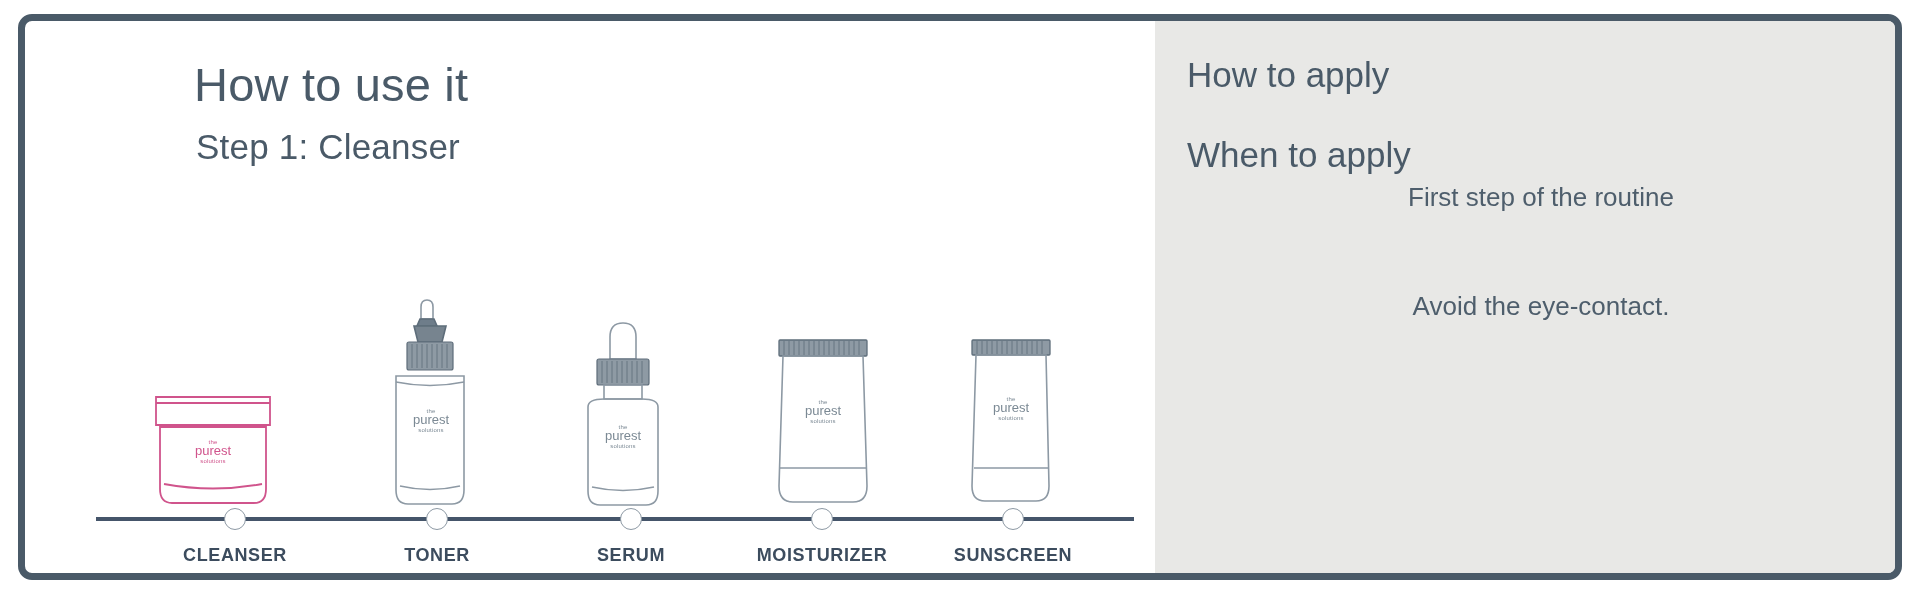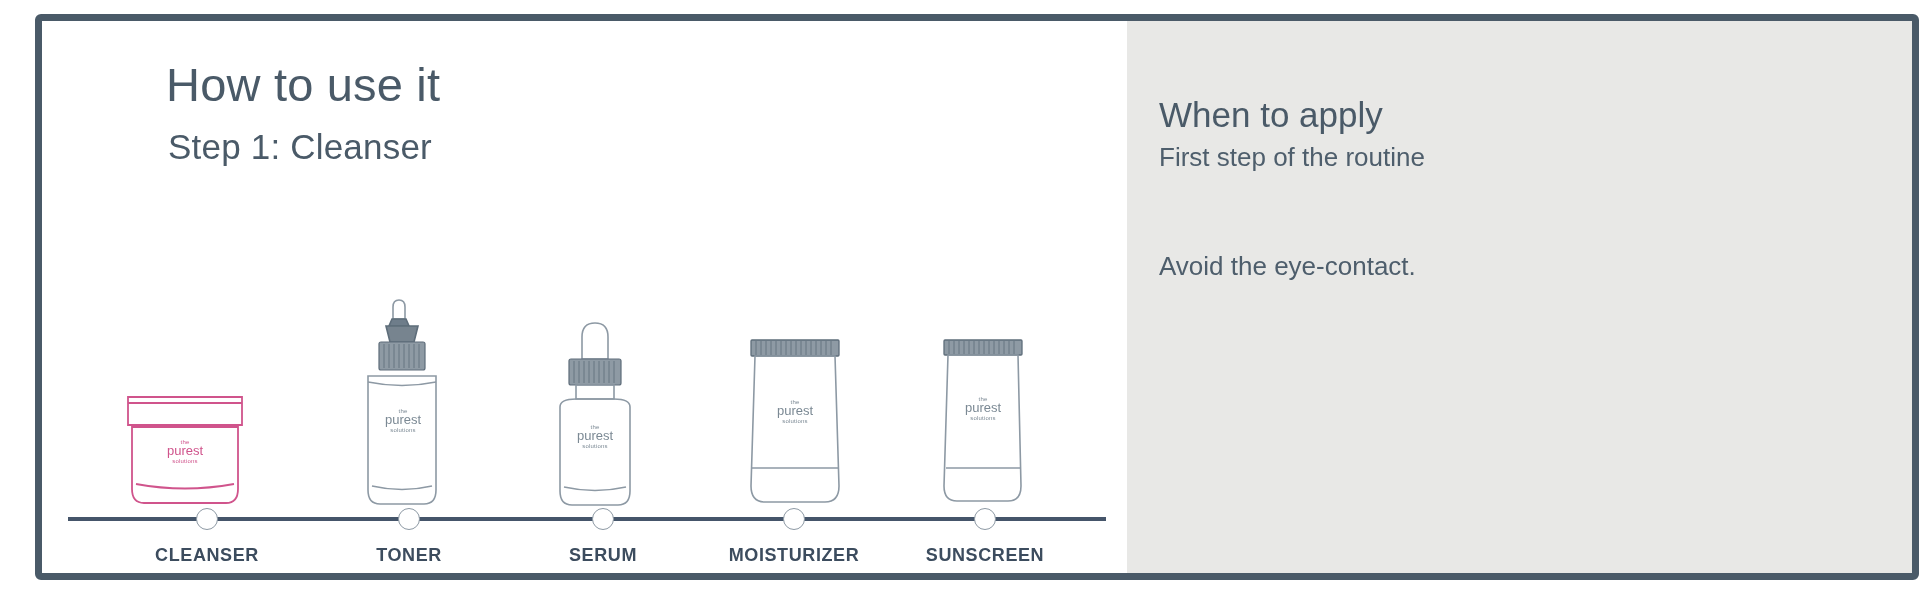--- a/index.html
+++ b/index.html
@@ -5,27 +5,28 @@
   html, body {
     margin: 0; padding: 0;
     background: #ffffff;
     width: 1920px; height: 594px;
     overflow: hidden;
   }
   * { box-sizing: border-box; }
 
   .card {
     position: absolute;
-    left: 35px; top: 14px;
+    left: 18px; top: 14px;
     width: 1884px; height: 566px;
     border: 7px solid #4a5a68;
-    border-radius: 6px;
+    border-radius: 14px;
     background: #ffffff;
     overflow: hidden;
     display: flex;
+    padding-left: 45px;
   }
 
   
   .left {
     position: relative;
     width: 1085px;
     height: 100%;
     background: #ffffff;
     flex: 0 0 1085px;
   }
@@ -128,20 +129,21 @@
     line-height: 1.265;
     margin: 0;
     width: 720px;
   }
   .r-line {
     font-family: "Liberation Sans", sans-serif;
     font-size: 26px;
     color: #4e5e6c;
     margin: 0;
     line-height: 1.265;
+    text-align: center;
   }
   .r-gap { height: 38px; }
 </style>
 </head>
 <body>
 
 <div class="card">
 
   <div class="left">
 
@@ -266,20 +268,21 @@
     </div>
 
     <div class="steplabel" style="left:165px;">CLEANSER</div>
     <div class="steplabel" style="left:367px;">TONER</div>
     <div class="steplabel" style="left:561px;">SERUM</div>
     <div class="steplabel" style="left:752px;">MOISTURIZER</div>
     <div class="steplabel" style="left:943px;">SUNSCREEN</div>
   </div>
 
   <div class="right">
+    <h2 class="r-h">How to apply</h2>
 
     <h2 class="r-h second">When to apply</h2>
     <p class="r-line">First step of the routine</p>
     <div class="r-gap"></div>
     <div class="r-gap"></div>
     <p class="r-line">Avoid the eye-contact.</p>
   </div>
 </div>
 
 </body></html>

